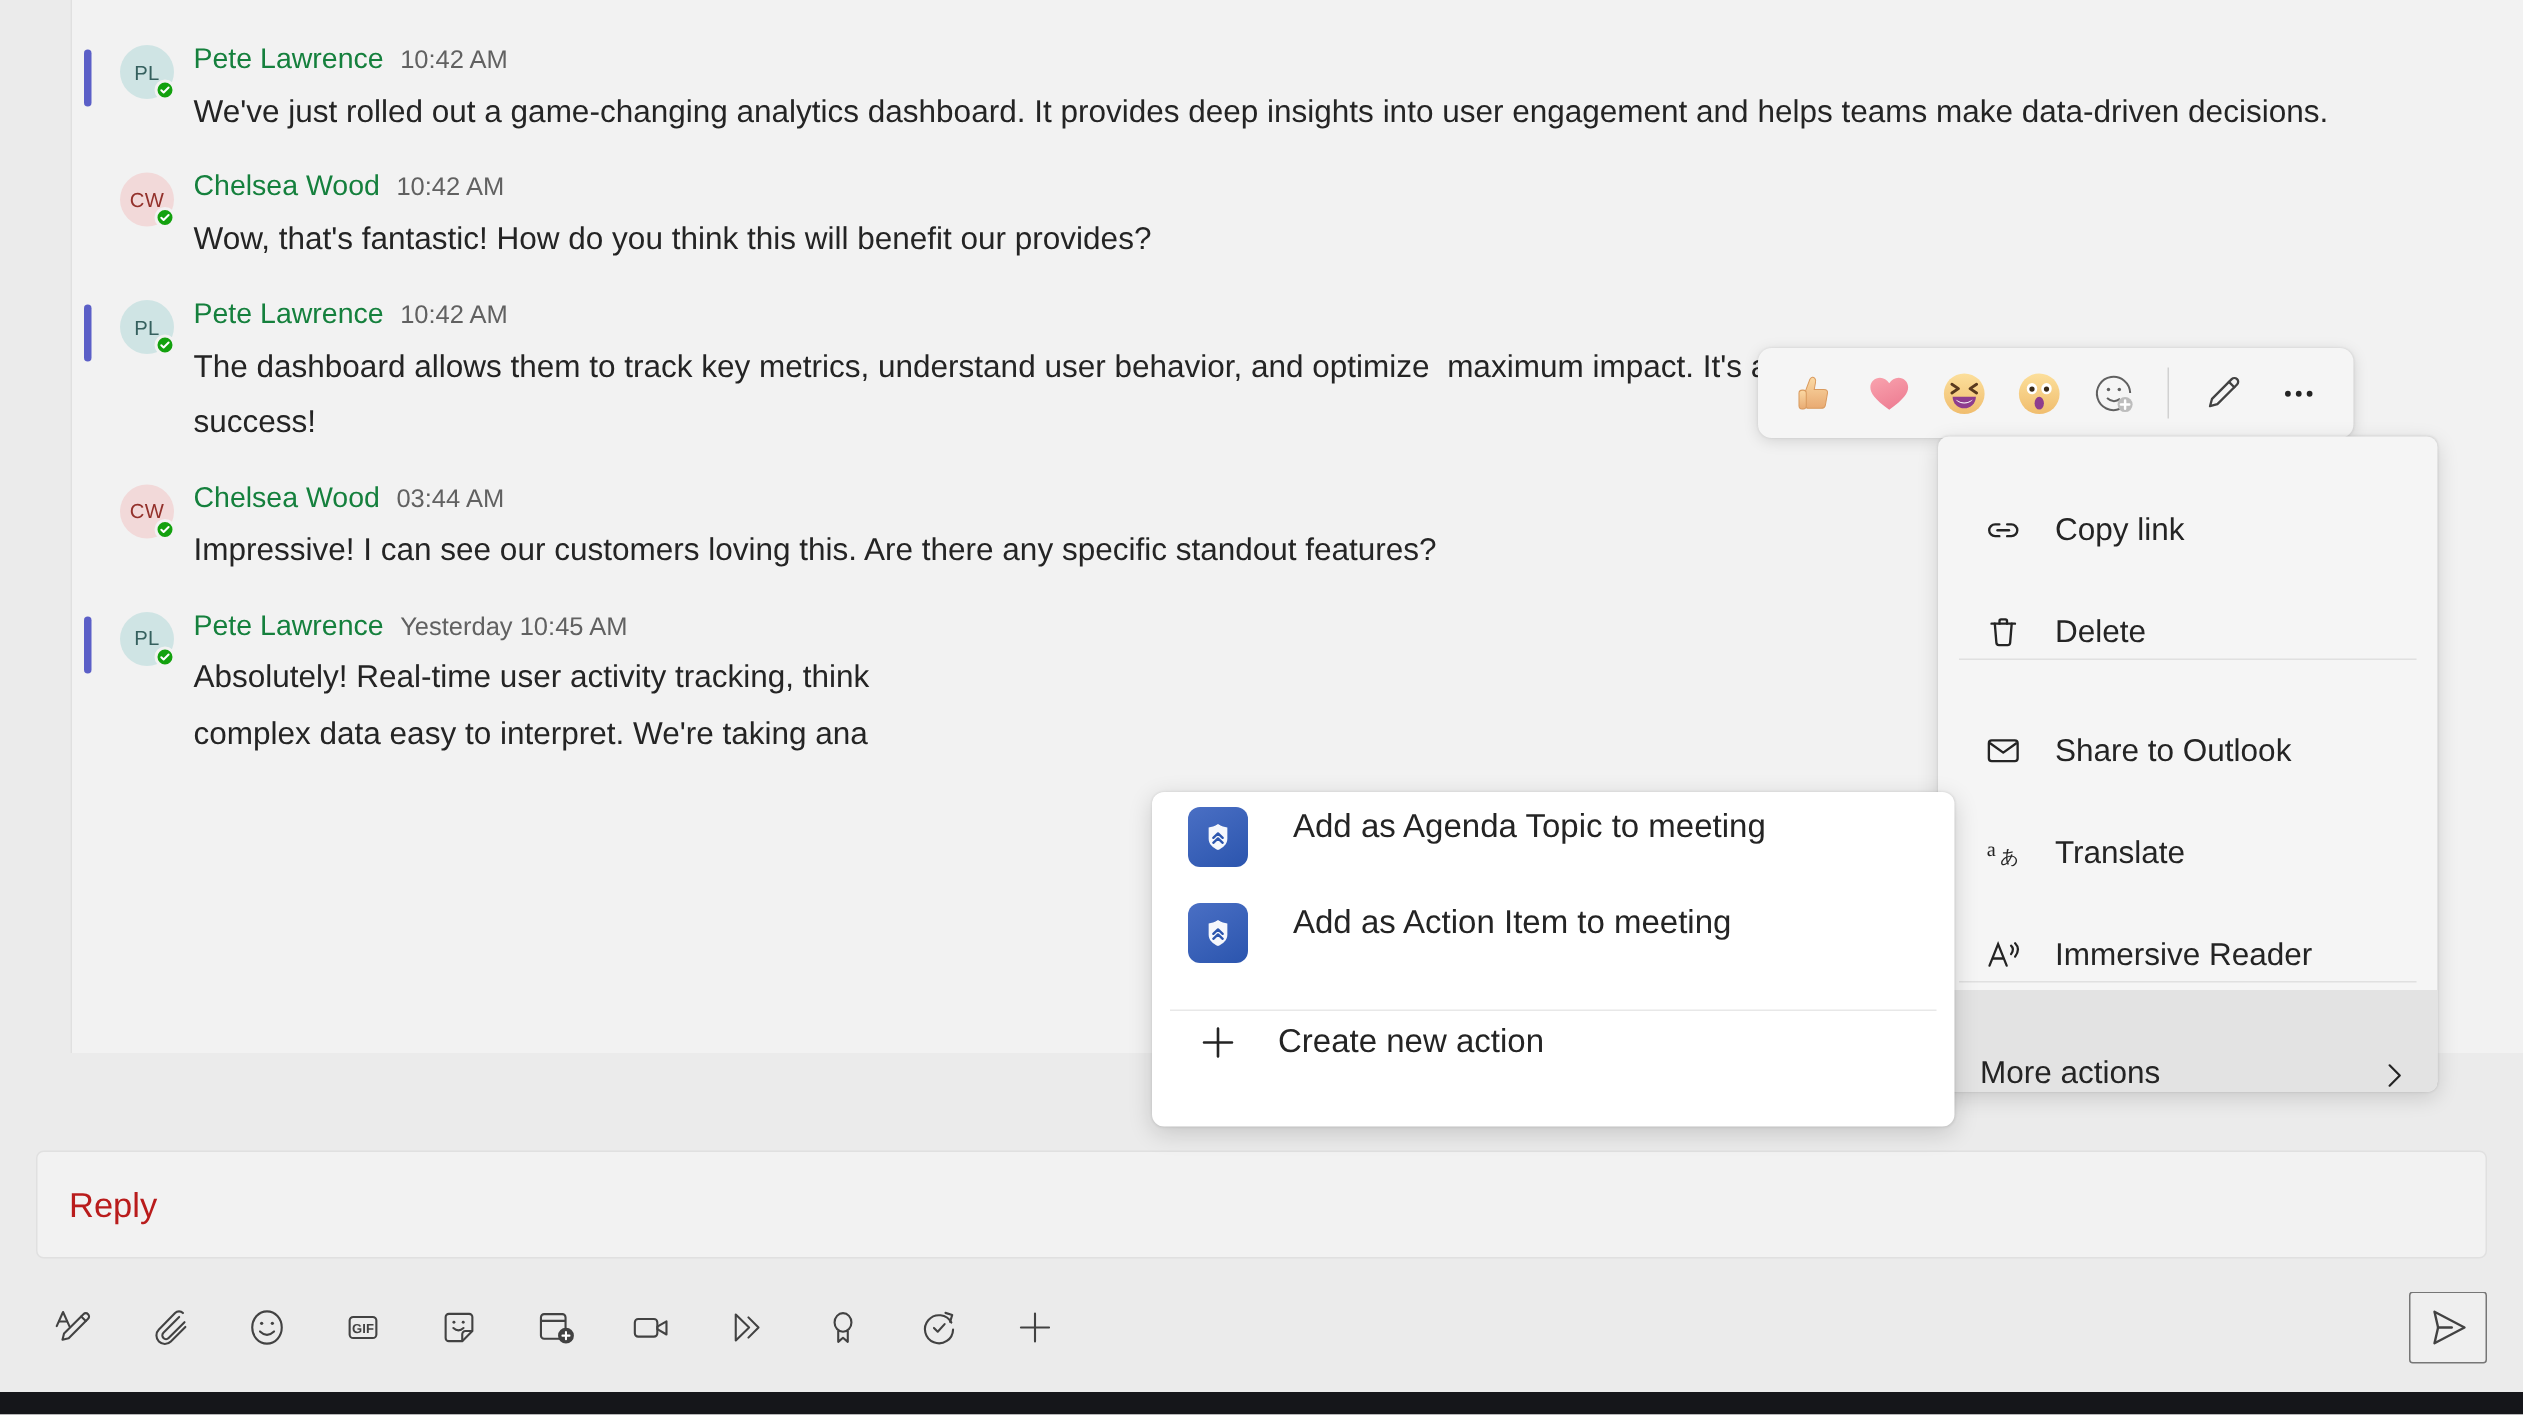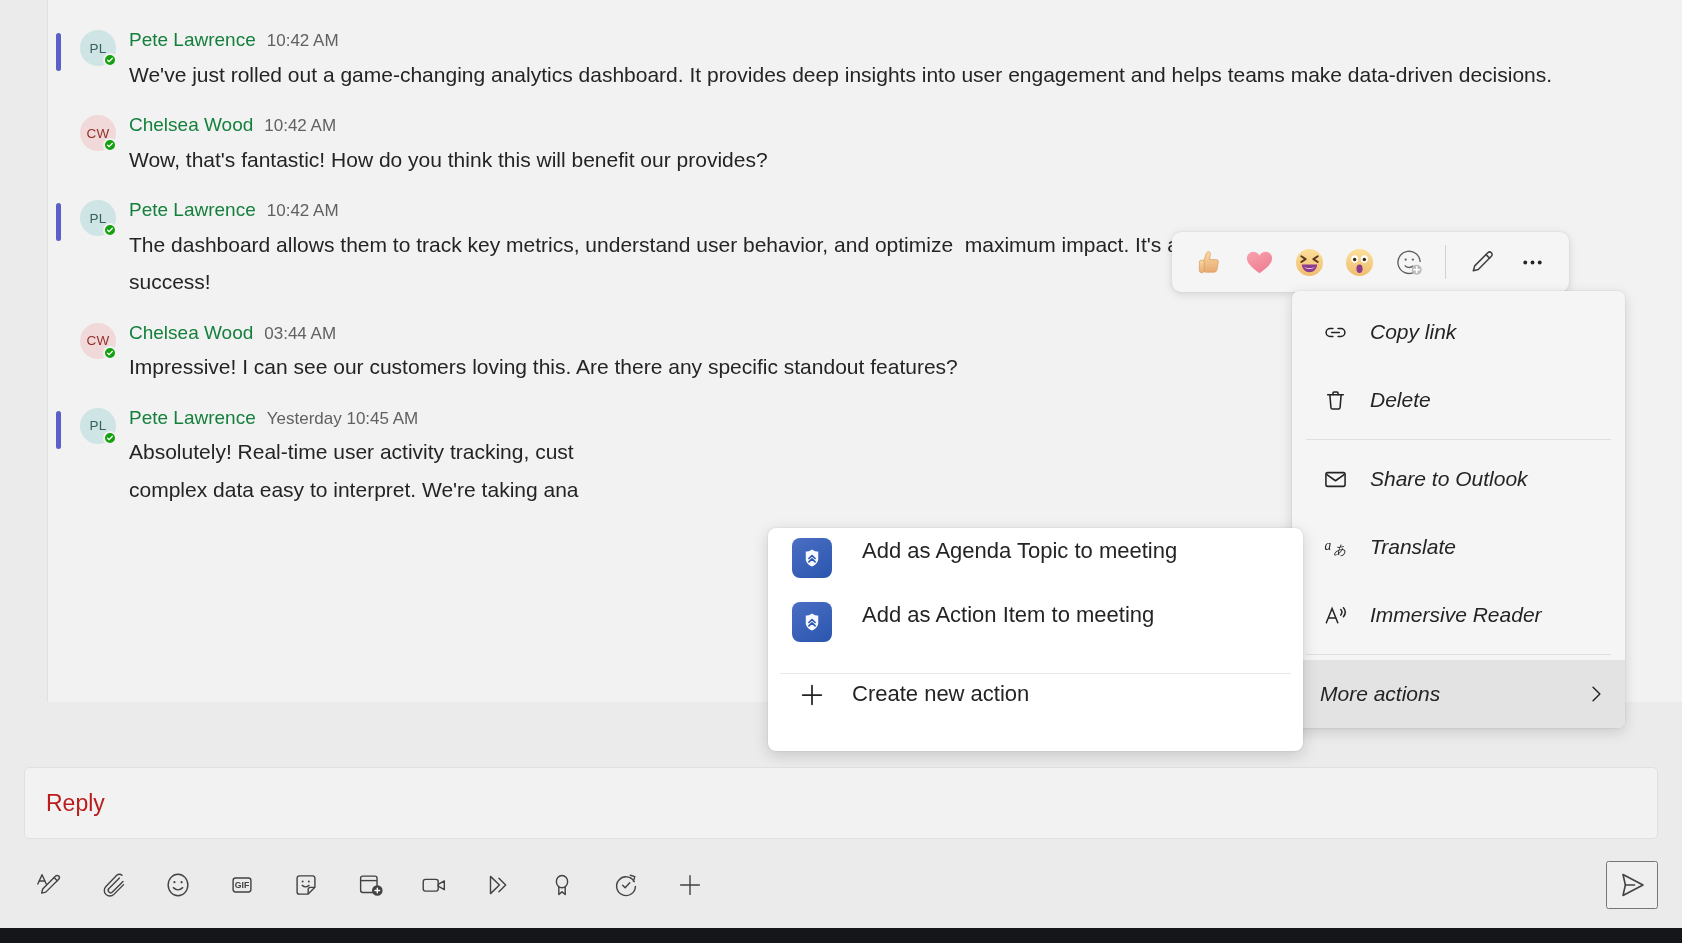--- a/index.html
+++ b/index.html
@@ -81,24 +81,23 @@
   .ctx-menu {
     position: absolute; left: 1292px; top: 291px;
     width: 333px;
     background: #f5f5f5;
     border-radius: 7px;
     box-shadow: 0 4px 14px rgba(0,0,0,.14), 0 0 2px rgba(0,0,0,.12);
     padding: 7px 0 0 0;
     z-index: 40; overflow: hidden;
   }
   .ctx-item {
-    display: flex; align-items: center;
+    display: flex; align-items: flex-end;
     height: 68px; padding: 0 18px 0 28px;
     cursor: pointer;
-    font-style: italic;
   }
   .ctx-item .ci-icon { width: 30px; flex: 0 0 30px; display: flex; align-items: center; justify-content: center; color: #242424; }
   .ctx-item .ci-icon svg { width: 25px; height: 25px; display: block; }
   .ctx-label { font-size: 21px; color: #242424; margin-left: 20px; white-space: nowrap; }
   .ctx-sep { height: 1px; background: #e0e0e0; margin: 5px 14px; }
   .ctx-item.hovered { background: #e3e3e3; }
   .ctx-chev { margin-left: auto; color: #242424; display: flex; align-items: center; }
   .ctx-chev svg { width: 22px; height: 22px; display: block; }
   .ctx-item.no-icon { padding-left: 28px; }
   .ctx-item.no-icon .ctx-label { margin-left: 0; }
@@ -251,21 +250,21 @@
             <svg viewBox="0 0 12 12" fill="none">
                 <path d="M2.3 6.2 L4.6 8.5 L9.6 3.5" stroke="#ffffff" stroke-width="2" stroke-linecap="round" stroke-linejoin="round"></path>
               </svg>
           </div>
         </div>
         <div class="msg-body">
           <div class="msg-head">
             <span class="author">Pete Lawrence</span>
             <span class="timestamp">Yesterday 10:45 AM</span>
           </div>
-          <div class="msg-text" style="padding-right:880px;">Absolutely! Real-time user activity tracking, cust                                      complex data easy to interpret. We're taking ana</div>
+          <div class="msg-text" style="padding-right:880px;">Absolutely! Real-time user activity tracking, think                                      complex data easy to interpret. We're taking ana</div>
         </div>
       </div>
     </div>
 
   </div>
 
   <div class="reaction-bar">
     <button class="rb-btn">
       <span class="emo">
         <svg viewBox="0 0 32 32">

